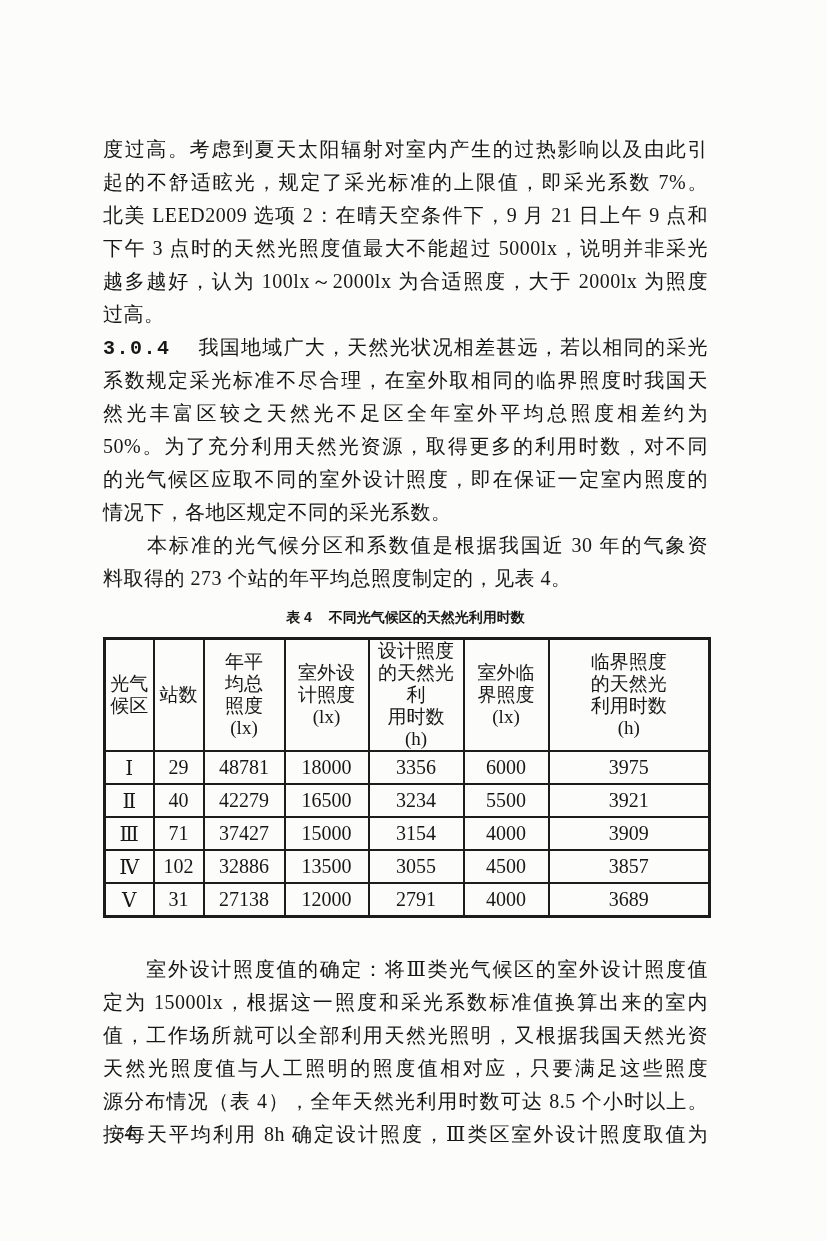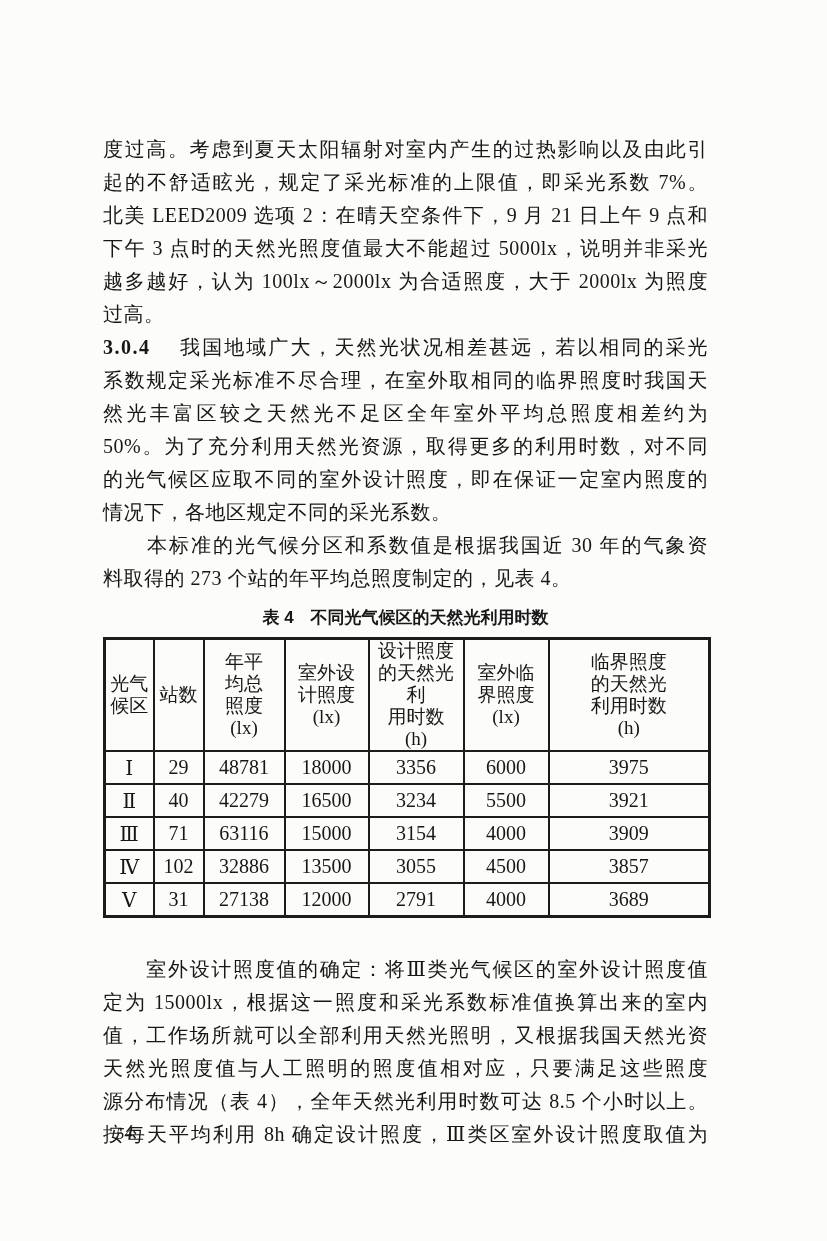--- a/index.html
+++ b/index.html
@@ -14,26 +14,26 @@
   .textblock{position:absolute;left:103px;width:605px;}
   #block-top{top:133px;}
   #block-bottom{top:927px;margin-top:26px;}
   .line{
     height:33px;line-height:33px;
     font-size:20px;
     text-align:left;
     letter-spacing:0.5px;
   }
   .line.just{text-align:justify;text-align-last:justify;}
-  .line b.clause{font-weight:bold;letter-spacing:1.5px;margin-right:6px;}
+  .line b.clause{font-weight:bold;letter-spacing:1.5px;margin-right:6px;font-family:Liberation Mono, monospace;}
   .caption{
     position:absolute;left:103px;top:601px;width:605px;height:33px;line-height:33px;
     text-align:center;
     font-family:"Liberation Sans","DejaVu Sans",sans-serif;
-    font-weight:bold;font-size:17px;
+    font-weight:bold;font-size:14px;
   }
   .caption .cap-label{margin-right:17px;}
   table.datatable{
     position:absolute;left:103px;top:637px;width:605px;
     border-collapse:collapse;table-layout:fixed;
     border:3px solid #1c1c1c;
   }
   table.datatable th,table.datatable td{
     border:2px solid #1c1c1c;
     text-align:center;vertical-align:middle;
@@ -124,21 +124,21 @@
           <td>40</td>
           <td>42279</td>
           <td>16500</td>
           <td>3234</td>
           <td>5500</td>
           <td>3921</td>
         </tr>
         <tr>
           <td>Ⅲ</td>
           <td>71</td>
-          <td>63116</td>
+          <td>37427</td>
           <td>15000</td>
           <td>3154</td>
           <td>4000</td>
           <td>3909</td>
         </tr>
         <tr>
           <td>Ⅳ</td>
           <td>102</td>
           <td>32886</td>
           <td>13500</td>

